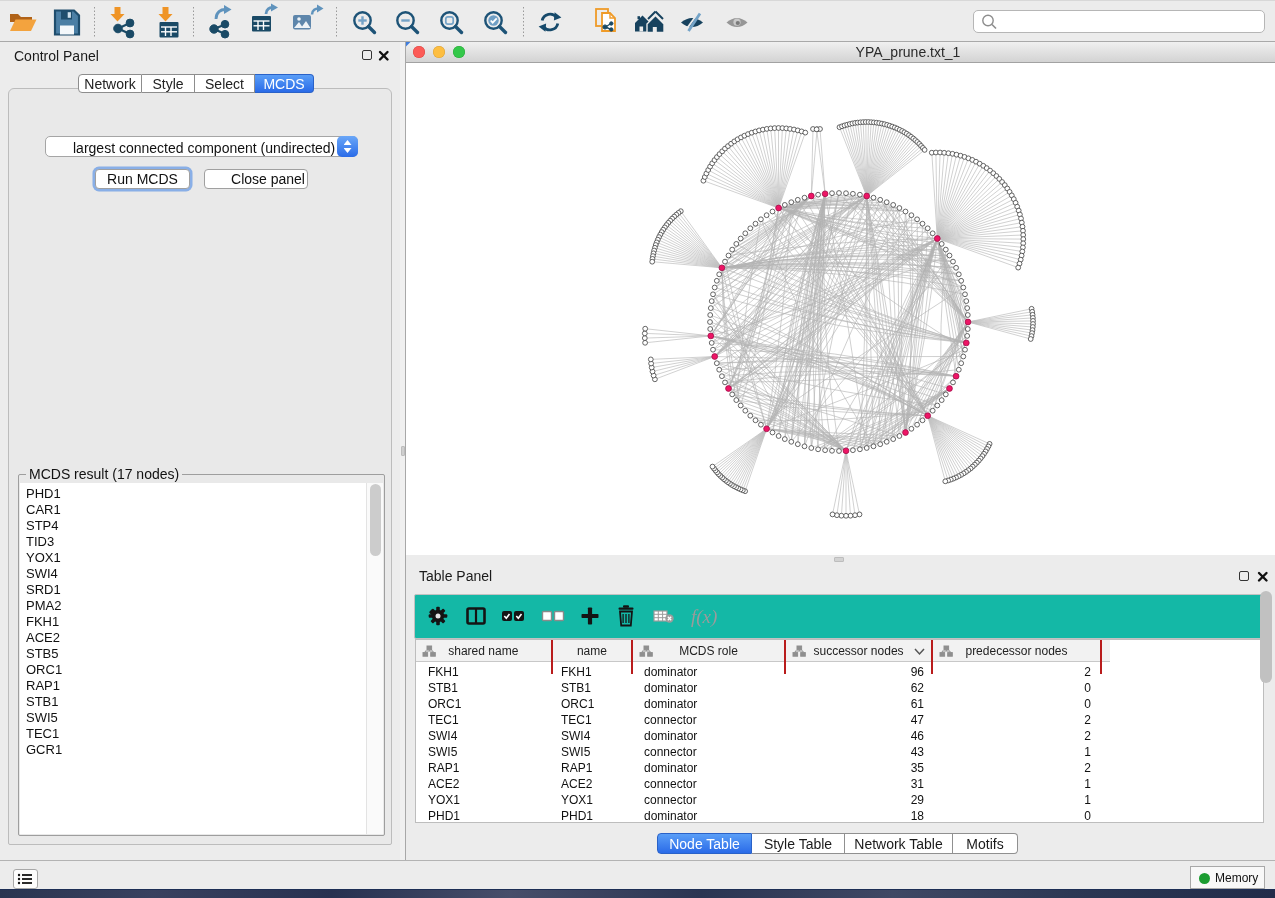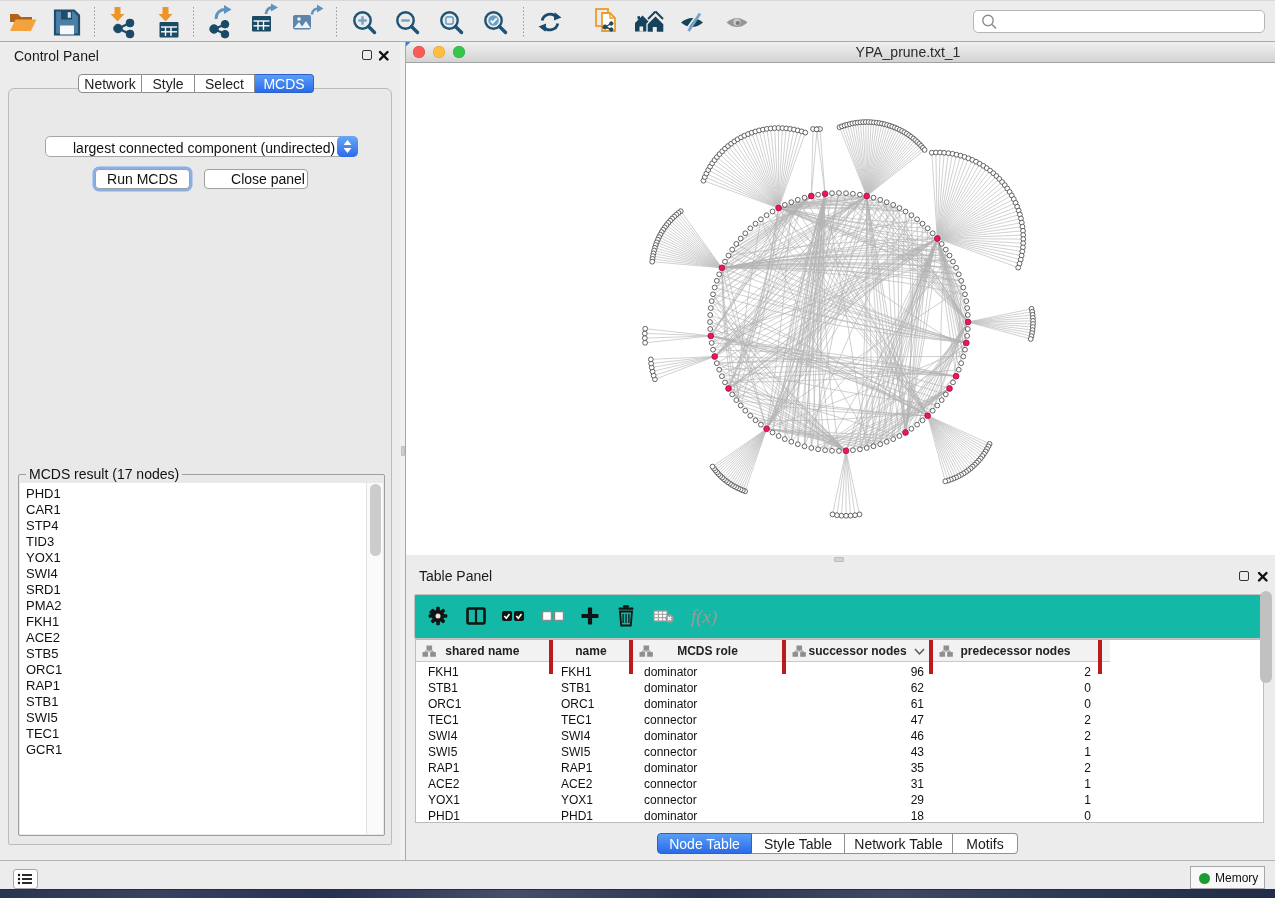--- a/index.html
+++ b/index.html
@@ -47,21 +47,21 @@
 #netcanvas { left:406px; top:63px; width:869px; height:492px; background:#fff; }
 #hsplit { left:406px; top:555px; width:869px; height:10px; background:#ececec; }
 #hgrip { position:absolute; left:428px; top:2px; width:10px; height:5px; background:#d2d2d2; border:1px solid #bdbdbd; border-radius:1px; }
 
 
 #tablepanel { left:406px; top:565px; width:869px; height:295px; background:#ececec; }
 #tp-title { position:absolute; left:13px; top:3px; font-size:14px; color:#1a1a1a; }
 #tp-toolbar { position:absolute; left:8px; top:29px; width:852px; height:45px; background:#14b8a6; border:1px solid #c2c2c2; border-radius:2px; }
 #tbl { position:absolute; left:9px; top:74px; width:849px; height:184px; background:#fff; border:1px solid #bdbdbd; }
 #tbl-head { position:absolute; left:0; top:0; width:694px; height:22px; background:#f2f2f2; border-bottom:1px solid #c8c8c8; font-size:12px; color:#222; }
-#tbl-head .hc { position:absolute; top:0; height:34px; border-right:4px solid #b91c1c;font-weight:bold; }
+#tbl-head .hc { position:absolute; top:0; height:34px; border-right:2px solid #b91c1c; }
 #tbl-head .hc span { position:absolute; top:4px; width:100%; text-align:center; }
 .row { position:absolute; left:0; width:830px; height:16px; font-size:12px; color:#111; }
 .row div { position:absolute; top:1px; }
 #tblscroll { position:absolute; right:3px; top:26px; width:12px; height:92px; background:#c1c1c1; border-radius:6px; }
 #bottabs { position:absolute; left:251px; top:268px; height:21px; display:flex; font-size:14px; }
 #bottabs .tab { border:1px solid #909090; border-left:none; background:#fff; color:#1a1a1a; display:flex; align-items:center; justify-content:center; }
 #bottabs .tab.first { border-left:1px solid #909090; border-radius:4px 0 0 4px; }
 #bottabs .tab.last { border-radius:0 4px 4px 0; }
 #bottabs .tab.sel { background:linear-gradient(#5a9ef7,#2a6be8); color:#fff; border-color:#2a62c8; }
 

